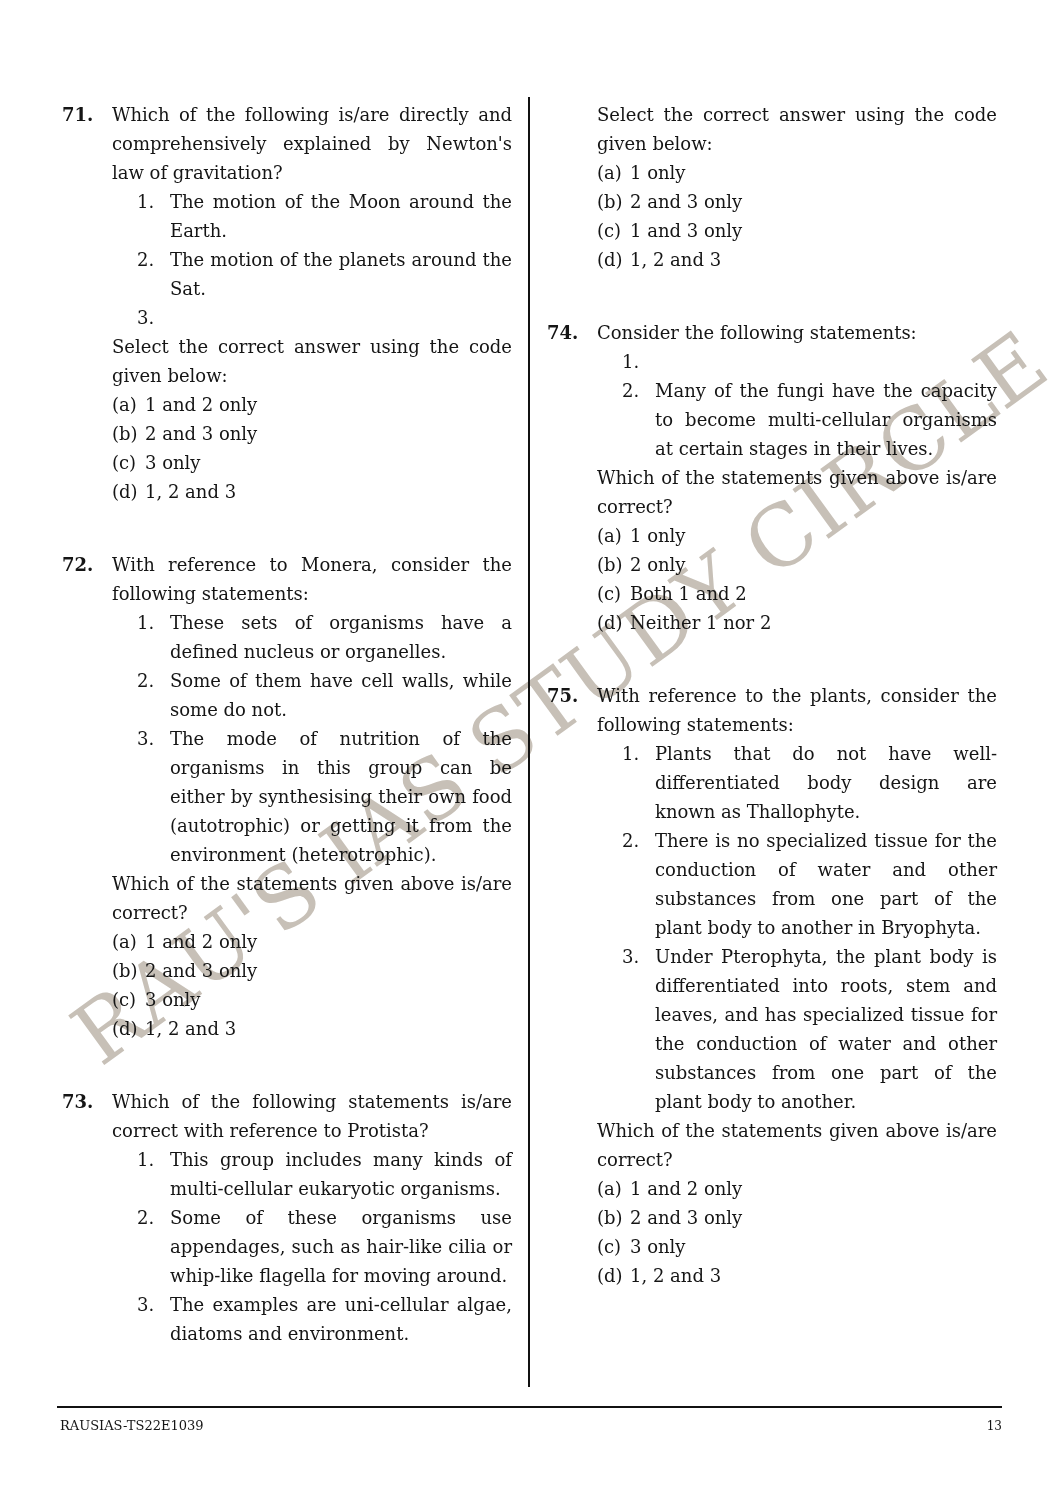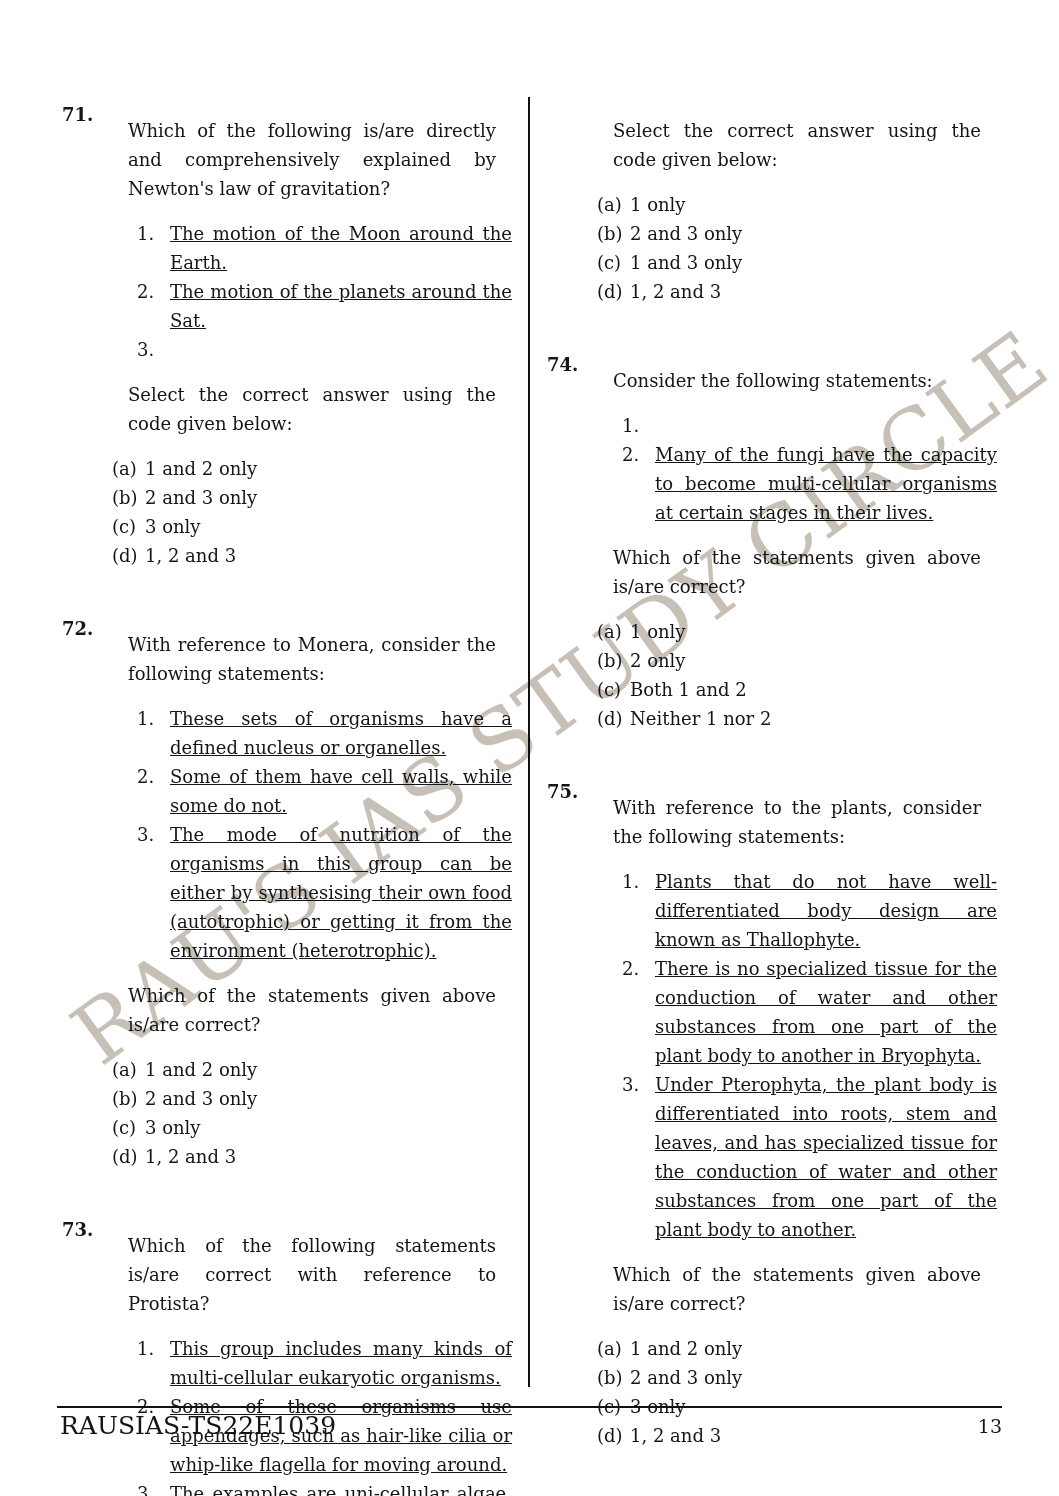--- a/index.html
+++ b/index.html
@@ -39,45 +39,45 @@
     left:528px;top:97px;
     width:2px;height:1290px;
     background:#111;
     z-index:1;
   }
   
   .q{display:flex;margin-bottom:44px;justify-content:space-between;}
   .q:last-child{margin-bottom:0;}
   .qnum{width:50px;flex-shrink:0;font-weight:bold;}
   .qbody{flex:1;min-width:0;}
-  .stem,.lead,.closing{margin:16px;text-align:justify;}
+  .stem,.lead,.closing{margin:0;text-align:justify;}
   .st{display:flex;padding-left:25px;}
   .sn{width:33px;flex-shrink:0;}
-  .stx{flex:1;text-align:justify;text-decoration:underline;}
+  .stx{flex:1;text-align:justify;}
   .opt{display:flex;}
   .ol{width:33px;flex-shrink:0;}
   .ot{flex:1;}
   
   .footer-rule{
     position:absolute;
     left:57px;top:1406px;
     width:945px;height:2px;
     background:#111;
     z-index:1;
   }
   .footer-code{
     position:absolute;
     left:60px;top:1413px;
-    font-size:25px;line-height:26px;
+    font-size:13px;line-height:26px;
     z-index:1;
   }
   .footer-page{
     position:absolute;
     right:57px;top:1413px;
-    font-size:19px;line-height:26px;
+    font-size:12px;line-height:26px;
     z-index:1;
   }
 </style>
 </head>
 <body>
 
 <div class="page">
 
   <div class="watermark" style="color: rgb(199, 192, 183);">RAU'S IAS STUDY CIRCLE</div>
   <div class="divider"></div>

